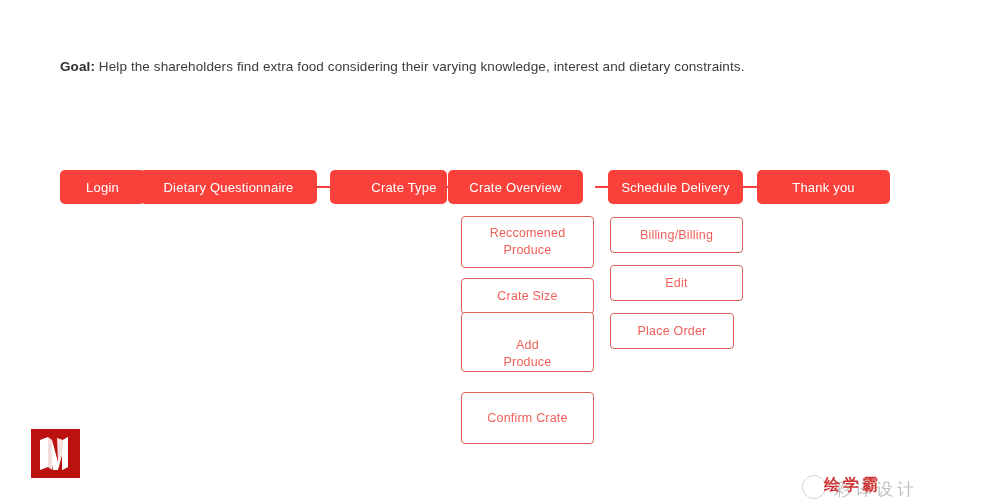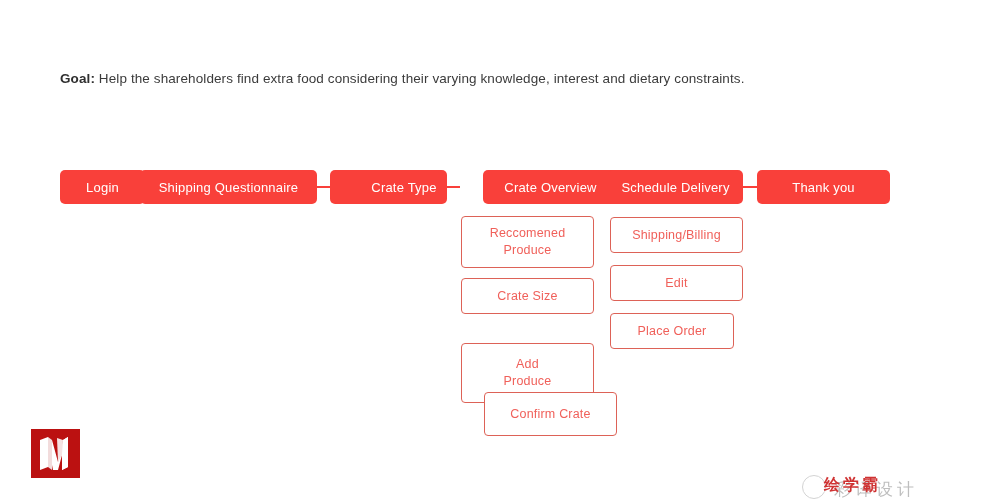--- a/index.html
+++ b/index.html
@@ -13,21 +13,21 @@
     position: relative;
     overflow: hidden;
     font-family: "Liberation Sans", sans-serif;
     color: #3a3a3a;
   }
 
   
   .brief {
     position: absolute;
     left: 60px;
-    top: 68px;
+    top: 56px;
     width: 880px;
   }
   .brief-line {
     font-size: 13.5px;
     line-height: 22px;
     color: #3b3b3b;
     white-space: nowrap;
     letter-spacing: 0.1px;
   }
   .brief-label {
@@ -150,26 +150,26 @@
   <div class="connector" style="left:67px;width:13px;"></div>
   <div class="connector" style="left:257px;width:13px;"></div>
   <div class="connector" style="left:387px;width:13px;"></div>
   <div class="connector" style="left:535px;width:13px;"></div>
   <div class="connector" style="left:683px;width:14px;"></div>
 
   <div class="node" style="left:0px;width:85px;">
     <span>Login</span>
   </div>
   <div class="node" style="left:80px;width:177px;">
-    <span>Shipping Questionnaire</span>
+    <span>Dietary Questionnaire</span>
   </div>
   <div class="node" style="left:270px;width:117px;padding-left:31px;">
     <span>Crate Type</span>
   </div>
-  <div class="node" style="left:423px;width:135px;">
+  <div class="node" style="left:388px;width:135px;">
     <span>Crate Overview</span>
   </div>
   <div class="node" style="left:548px;width:135px;">
     <span>Schedule Delivery</span>
   </div>
   <div class="node" style="left:697px;width:133px;">
     <span>Thank you</span>
   </div>
 </div>
 
@@ -177,35 +177,35 @@
   <div>
     <span>Reccomened</span>
     <span>Produce</span>
   </div>
 </div>
 <div class="subbox" style="left:461px;top:278px;width:133px;height:36px;">
   <div>
     <span>Crate Size</span>
   </div>
 </div>
-<div class="subbox" style="left:461px;top:343px;width:133px;height:60px;">
+<div class="subbox" style="left:461px;top:312px;width:133px;height:60px;align-items:flex-end;">
   <div>
     <span>Add</span>
     <span>Produce</span>
   </div>
 </div>
-<div class="subbox" style="left:484px;top:392px;width:133px;height:44px;">
+<div class="subbox" style="left:461px;top:392px;width:133px;height:52px;">
   <div>
     <span>Confirm Crate</span>
   </div>
 </div>
 
 <div class="subbox" style="left:610px;top:217px;width:133px;height:36px;">
   <div>
-    <span>Shipping/Billing</span>
+    <span>Billing/Billing</span>
   </div>
 </div>
 <div class="subbox" style="left:610px;top:265px;width:133px;height:36px;">
   <div>
     <span>Edit</span>
   </div>
 </div>
 <div class="subbox" style="left:610px;top:313px;width:124px;height:36px;">
   <div>
     <span>Place Order</span>

